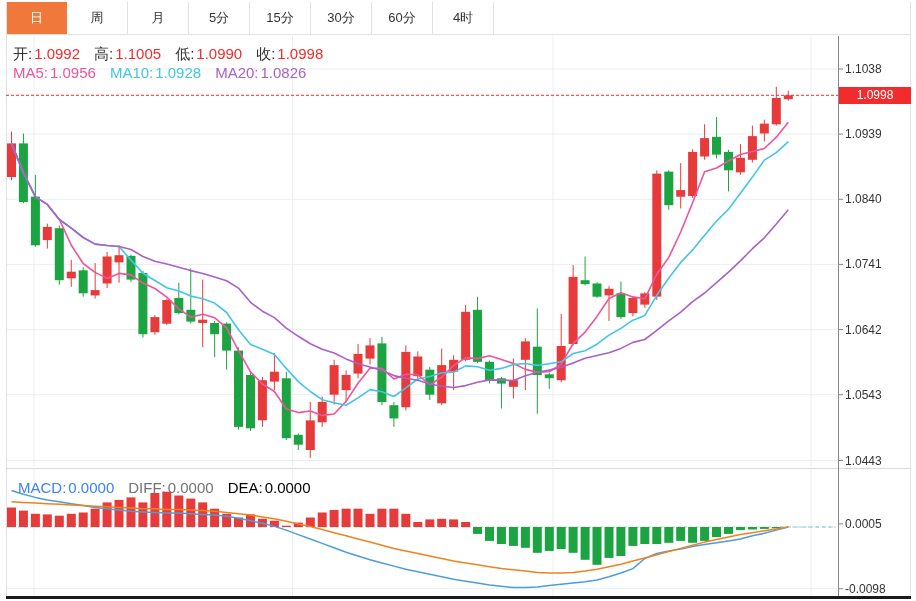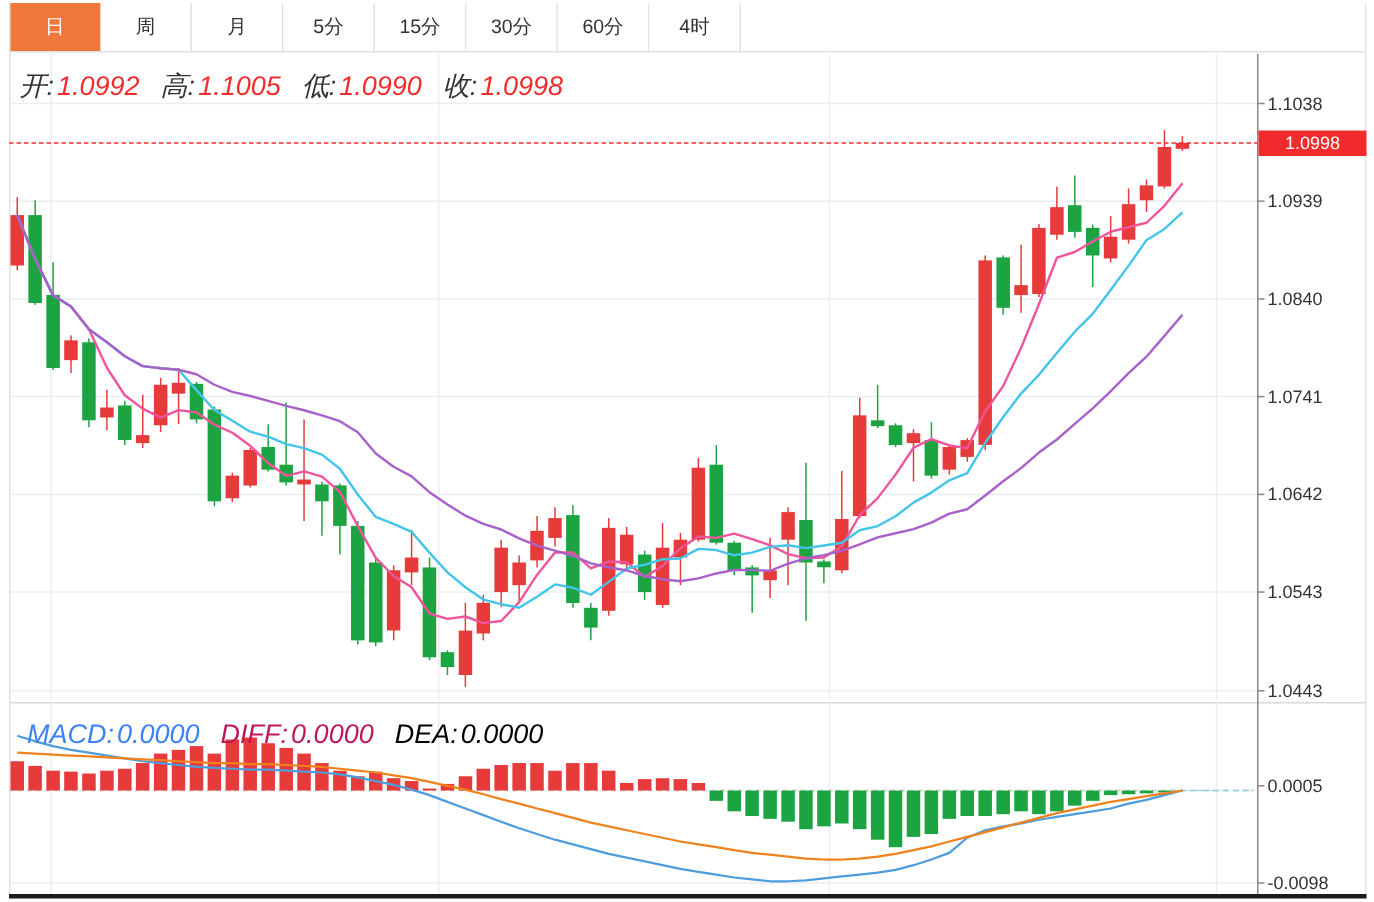--- a/index.html
+++ b/index.html
@@ -11,30 +11,30 @@
   
   .tabbar{position:absolute;left:6px;top:2px;height:32px;display:flex;z-index:5;}
   .tab{
     width:61px;height:32px;line-height:32px;text-align:center;font-size:13px;color:#333;
     background:#fff;border-right:1px solid #e2e2e2;cursor:pointer;box-sizing:border-box;
   }
   .tab:first-child{border-left:1px solid #e2e2e2;}
   .tab.active{background:#f0783b;color:#fff;border-right:1px solid #f0783b;}
   .tab-underline{position:absolute;left:6px;top:34px;width:905px;height:1px;background:#e2e2e2;z-index:4;}
   
-  .legend{position:absolute;font-size:18px;white-space:nowrap;z-index:6;font-style:italic;}
+  .legend{position:absolute;font-size:15px;white-space:nowrap;z-index:6;}
   .legend .k{margin-right:2px;}
   .legend .v{margin-right:14px;}
   .ohlc-legend{left:13px;top:45px;}
   .ohlc-legend .k{color:#333;}
   .ohlc-legend .v{color:#f22c2c;}
   .ma-legend{left:13px;top:64px;}
   .ma5{color:#f0549b;} .ma10{color:#43c5e8;} .ma20{color:#a961c9;}
   .macd-legend{left:18px;top:479px;}
-  .c-macd{color:#3b82f6;} .c-diff{color:#be185d;} .c-dea{color:#000000;}
+  .c-macd{color:#3b82f6;} .c-diff{color:#737373;} .c-dea{color:#000000;}
   
   .price-badge{
     position:absolute;left:839px;top:87px;width:72px;height:17px;z-index:6;
     background:#f22c2c;color:#fff;font-size:12px;line-height:17px;text-align:center;
   }
   
   .bottom-line{position:absolute;left:6px;top:596px;width:905px;height:3px;background:#1b1b1b;z-index:6;}
 </style>
 </head>
 <body>
@@ -313,20 +313,23 @@
       <div class="tab">30分</div>
       <div class="tab">60分</div>
       <div class="tab">4时</div>
     </div>
   <div class="tab-underline"></div>
 
   <div class="legend ohlc-legend">
     <span class="k">开:</span><span class="v">1.0992</span><span class="k">高:</span><span class="v">1.1005</span><span class="k">低:</span><span class="v">1.0990</span><span class="k">收:</span><span class="v">1.0998</span>
   </div>
 
+  <div class="legend ma-legend">
+    <span class="ma5 k">MA5:</span><span class="ma5 v">1.0956</span><span class="ma10 k">MA10:</span><span class="ma10 v">1.0928</span><span class="ma20 k">MA20:</span><span class="ma20 v">1.0826</span>
+  </div>
 
   <div class="legend macd-legend">
     <span class="c-macd k">MACD:</span><span class="c-macd v">0.0000</span><span class="c-diff k">DIFF:</span><span class="c-diff v">0.0000</span><span class="c-dea k">DEA:</span><span class="c-dea v">0.0000</span>
   </div>
 
   <div class="price-badge">1.0998</div>
   <div class="bottom-line"></div>
 </div>
 
 </body></html>

